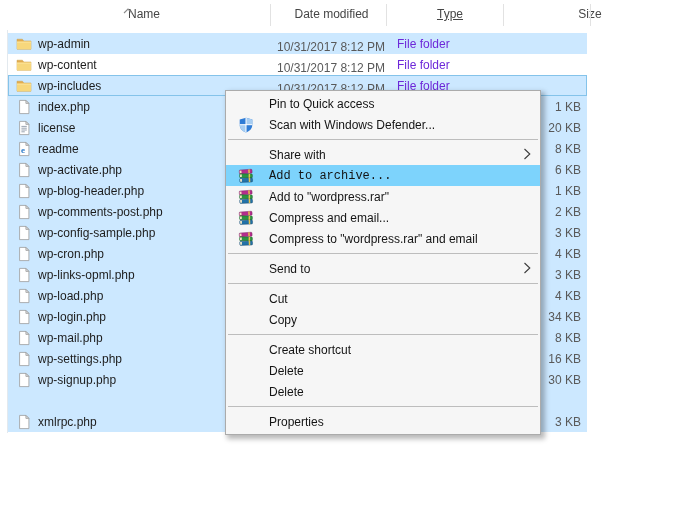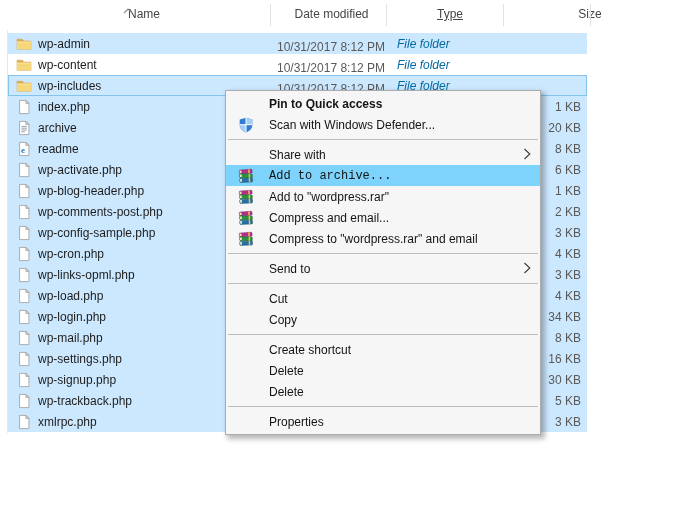--- a/index.html
+++ b/index.html
@@ -28,34 +28,34 @@
   
   .rows{position:absolute;top:33px;left:8px;width:579px;z-index:2;}
   .row{height:21px;display:flex;align-items:center;font-size:12px;color:#1d1d1d;}
   .row.sel{background:#cce8ff;}
   .row.focus{outline:1px solid #84c3ea;outline-offset:-1px;}
   .cell{box-sizing:border-box;white-space:nowrap;overflow:hidden;}
   .cell.name{width:262px;padding-left:8px;display:flex;align-items:center;}
   .ficon{width:16px;height:16px;margin-right:6px;flex:0 0 16px;display:inline-flex;align-items:center;justify-content:center;}
   .ficon svg{display:block;}
   .cell.date{width:116px;padding-left:7px;color:#595959;margin-top:7px;}
-  .cell.type{width:117px;padding-left:11px;color:#0369a1;font-style:italic;}
+  .cell.type{width:117px;padding-left:11px;color:#6d28d9;}
   .cell.size{width:84px;text-align:right;padding-right:6px;color:#595959;}
   
   .menu{
     position:absolute;left:225px;top:90px;width:316px;box-sizing:border-box;
     background:#f6f6f6;border:1px solid #ababab;
     box-shadow:3px 3px 5px 1px rgba(0,0,0,0.28);
     padding:2px 0;z-index:10;
   }
   .mitem{
     height:21px;display:flex;align-items:center;position:relative;
     padding-left:12px;font-size:12px;color:#141414;cursor:default;white-space:nowrap;
   }
-  .mitem.bold{font-weight:bold;}
+  .mitem.bold{font-weight:normal;}
   .mitem.hover{background:#7dd3fc;font-family:Liberation Mono, monospace;}
   .micon{width:16px;height:16px;margin-right:15px;flex:0 0 16px;display:inline-flex;align-items:center;justify-content:center;}
   .micon svg{display:block;}
   .marrow{position:absolute;right:9px;top:4px;width:8px;height:12px;}
   .msep{border-top:1px solid #bdbdbd;margin:4px 2px;height:0;}
 </style>
 </head>
 <body>
 
 <div class="hdr">
@@ -144,21 +144,21 @@
     </div>
     <div class="row sel">
       <span class="cell name">
         <span class="ficon">
           <svg width="16" height="16" viewBox="0 0 16 16">
             <path d="M3.6 1.4 h6.3 l3 3 V14.6 H3.6 Z" fill="#ffffff" stroke="#9c9c9c" stroke-width="0.8"></path>
             <path d="M9.9 1.4 l3 3 h-3 Z" fill="#e6e6e6" stroke="#9c9c9c" stroke-width="0.8"></path>
             <path d="M5.4 6.4 h5.4 M5.4 8.2 h5.4 M5.4 10 h5.4 M5.4 11.8 h3.4" stroke="#8f9aa8" stroke-width="0.9"></path>
           </svg>
         </span>
-        <span>archive</span>
+        <span>license</span>
       </span>
       <span class="cell date"></span>
       <span class="cell type"></span>
       <span class="cell size">20 KB</span>
     </div>
     <div class="row sel">
       <span class="cell name">
         <span class="ficon">
           <svg width="16" height="16" viewBox="0 0 16 16">
             <path d="M3.6 1.4 h6.3 l3 3 V14.6 H3.6 Z" fill="#ffffff" stroke="#9c9c9c" stroke-width="0.8"></path>
@@ -320,29 +320,20 @@
             <path d="M9.9 1.4 l3 3 h-3 Z" fill="#e6e6e6" stroke="#9c9c9c" stroke-width="0.8"></path>
           </svg>
         </span>
         <span>wp-signup.php</span>
       </span>
       <span class="cell date"></span>
       <span class="cell type"></span>
       <span class="cell size">30 KB</span>
     </div>
     <div class="row sel">
-      <span class="cell name">
-        <span class="ficon">
-          <svg width="16" height="16" viewBox="0 0 16 16">
-            <path d="M3.6 1.4 h6.3 l3 3 V14.6 H3.6 Z" fill="#ffffff" stroke="#9c9c9c" stroke-width="0.8"></path>
-            <path d="M9.9 1.4 l3 3 h-3 Z" fill="#e6e6e6" stroke="#9c9c9c" stroke-width="0.8"></path>
-          </svg>
-        </span>
-        <span>wp-trackback.php</span>
-      </span>
       <span class="cell date"></span>
       <span class="cell type"></span>
       <span class="cell size">5 KB</span>
     </div>
     <div class="row sel">
       <span class="cell name">
         <span class="ficon">
           <svg width="16" height="16" viewBox="0 0 16 16">
             <path d="M3.6 1.4 h6.3 l3 3 V14.6 H3.6 Z" fill="#ffffff" stroke="#9c9c9c" stroke-width="0.8"></path>
             <path d="M9.9 1.4 l3 3 h-3 Z" fill="#e6e6e6" stroke="#9c9c9c" stroke-width="0.8"></path>

